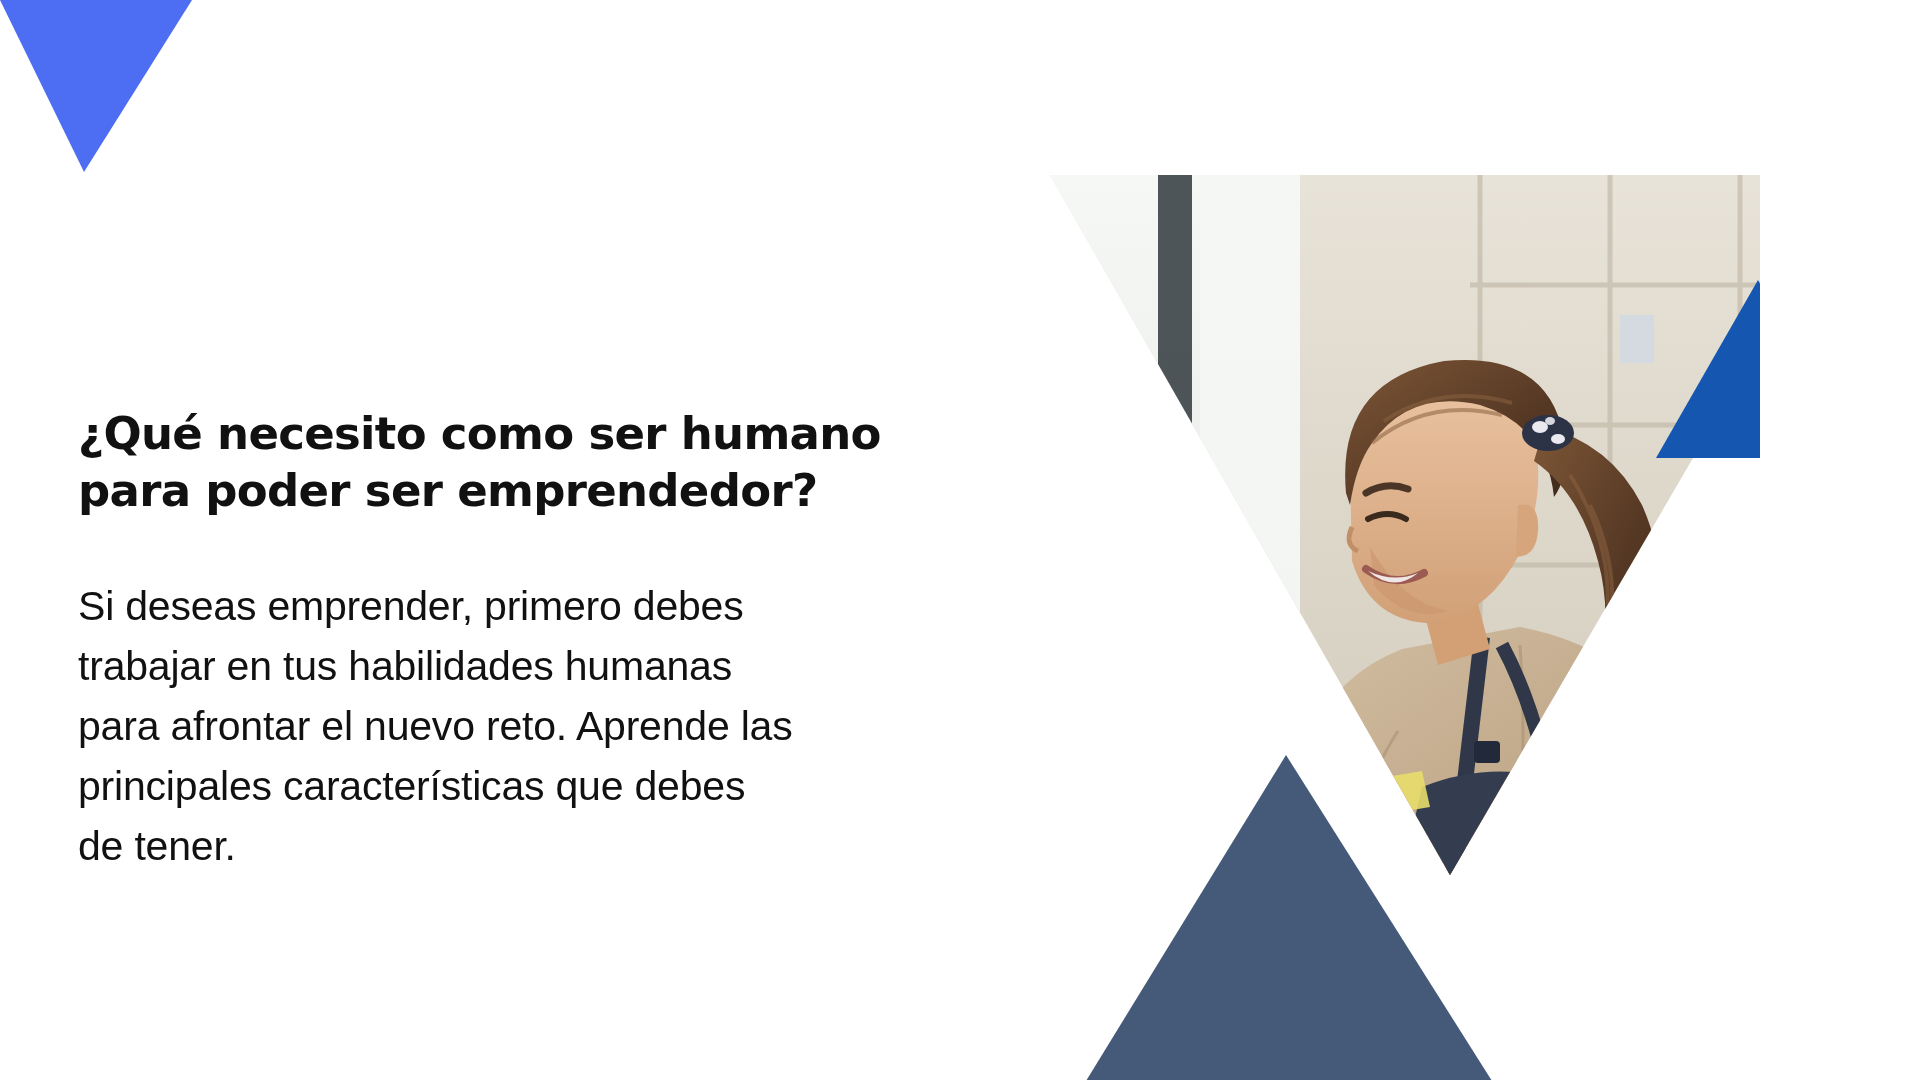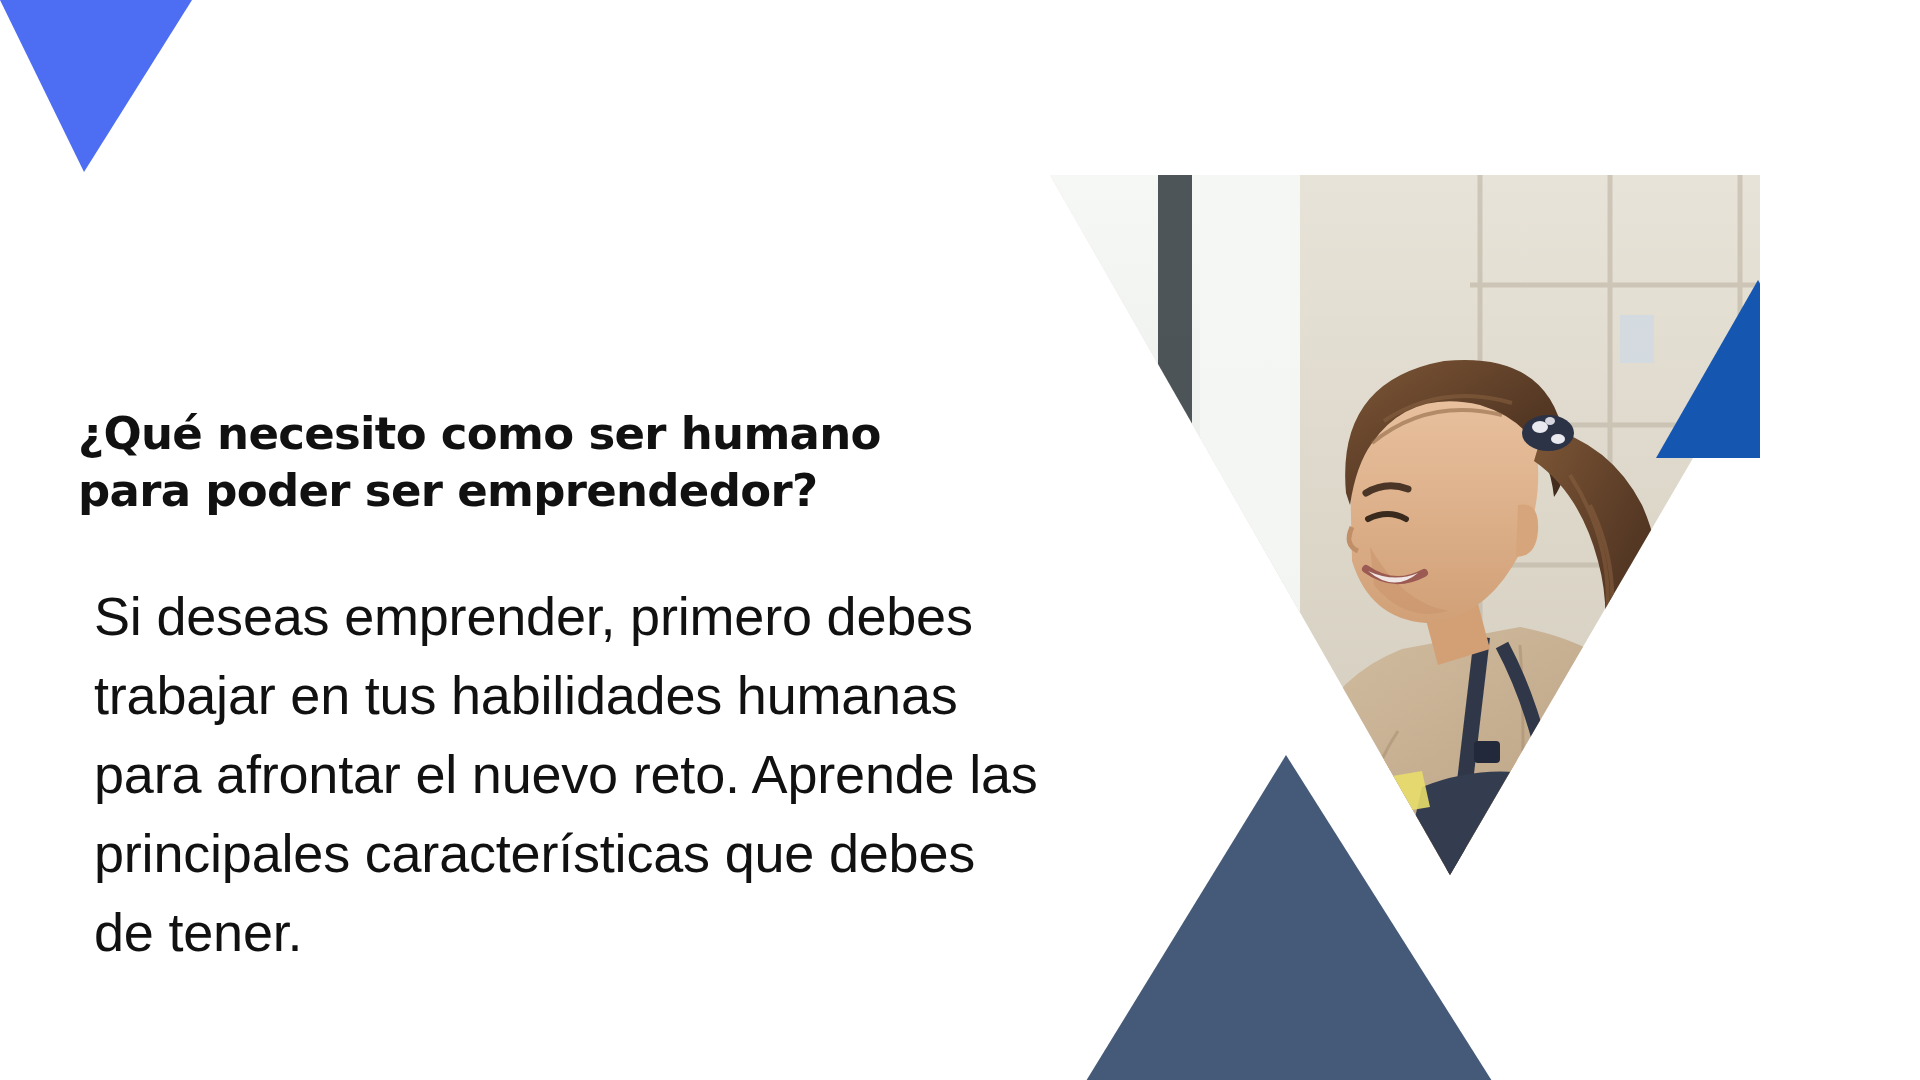--- a/index.html
+++ b/index.html
@@ -84,24 +84,24 @@
     font-weight: 700;
     font-size: 45px;
     line-height: 1.27;
     letter-spacing: -0.7px;
     color: #111111;
     max-width: 830px;
     white-space: pre-line;
   }
 
   #body-copy {
-    margin: 16px;
+    margin: 0;
     font-family: "Liberation Sans", sans-serif;
     font-weight: 400;
-    font-size: 54px;
+    font-size: 41px;
     line-height: 1.46;
     letter-spacing: -0.2px;
     color: #111111;
     max-width: 1000px;
     white-space: pre-line;
   }
 </style>
 </head>
 <body>
 

